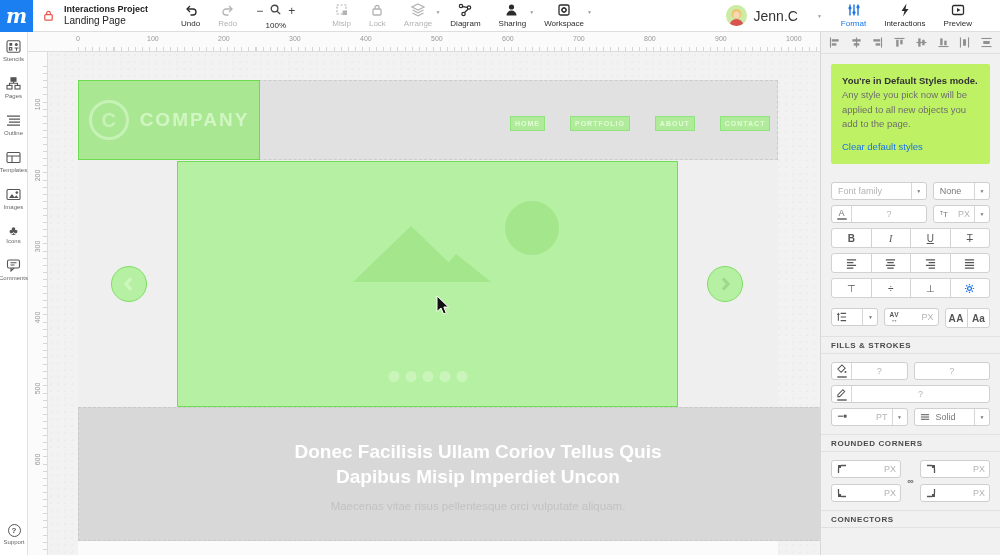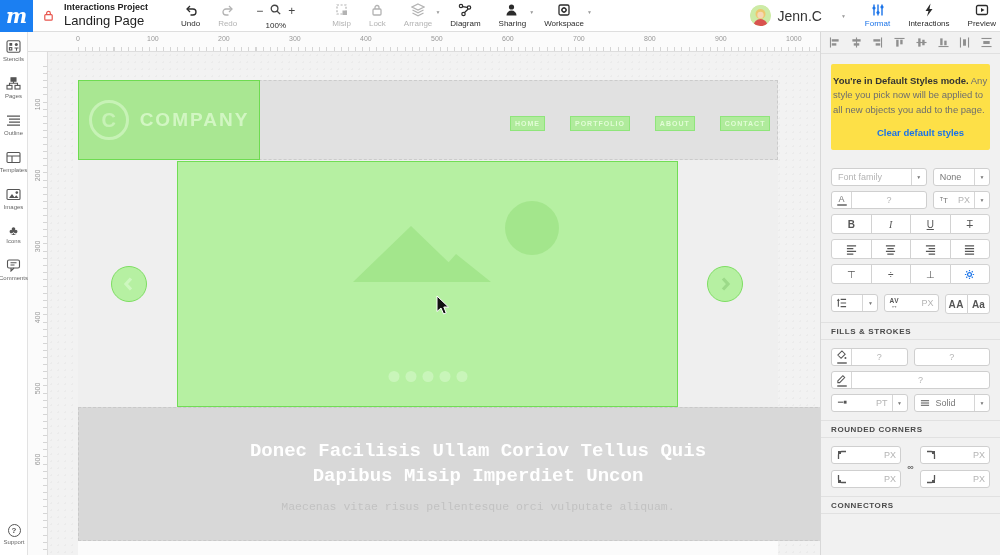--- a/index.html
+++ b/index.html
@@ -5,21 +5,21 @@
   * { margin:0; padding:0; box-sizing:border-box; }
   html,body { width:1000px; height:555px; overflow:hidden; font-family:"Liberation Sans",sans-serif; background:#fff; }
   body { position:relative; }
 
   
   .topbar { position:absolute; inset:0 0 auto 0; height:32px; background:#fff; border-bottom:1px solid #dedede; display:flex; align-items:center; z-index:30; }
   .mq-logo { width:33px; height:32px; background:#1b7ff2; color:#fff; font:italic bold 20px "DejaVu Serif",serif; display:flex; align-items:center; justify-content:center; flex:0 0 auto; }
   .lockflag { margin-left:9px; color:#e8554d; display:flex; }
   .titleblock { margin-left:9px; width:108px; line-height:1.25; }
   .titleblock .t1 { font-size:9px; font-weight:bold; color:#222; }
-  .titleblock .t2 { font-size:13px; color:#222; }
+  .titleblock .t2 { font-size:10px; color:#222; }
   .tb-btn { display:flex; flex-direction:column; align-items:center; justify-content:center; gap:2px; font-size:8px; color:#2b2b2b; padding:0 9px; cursor:pointer; position:relative; }
   .tb-btn svg { width:14px; height:14px; display:block; }
   .tb-btn.dis { color:#b3b3b3; }
   .tb-caret { font-size:5px; color:#9a9a9a; position:absolute; top:6px; right:1px; }
   .zoomgrp { display:flex; flex-direction:column; align-items:center; padding:0 10px; gap:1px; }
   .zoomrow { display:flex; align-items:center; gap:6px; color:#2b2b2b; }
   .zoomrow .pm { font-size:12px; color:#444; cursor:pointer; line-height:10px; }
   .zoomlvl { font-size:8px; color:#2b2b2b; }
   .tb-right { margin-left:auto; display:flex; align-items:center; }
   .avatar { width:21px; height:21px; border-radius:50%; overflow:hidden; background:#cdeba6; flex:0 0 auto; cursor:pointer; }
@@ -58,35 +58,35 @@
   .nav-item { background:#b0eb9c; border:1px solid #8fe57b; color:#e2fcd6; font-size:7px; font-weight:bold; letter-spacing:1px; padding:3px 4px; cursor:pointer; }
   .page-body { left:30px; top:108px; width:700px; height:247px; background:#efefef; }
   .carousel { left:129px; top:109px; width:501px; height:246px; background:#b6f0a2; border:1px solid #71dd55; cursor:pointer; }
   .sun { position:absolute; left:327px; top:39px; width:54px; height:54px; border-radius:50%; background:#a3e68c; }
   .mountains { position:absolute; left:165px; top:58px; }
   .dots { position:absolute; bottom:24px; left:50%; transform:translateX(-50%); display:flex; gap:6px; }
   .dot { width:11px; height:11px; border-radius:50%; background:#c9f5ba; }
   .car-arrow { width:36px; height:36px; border-radius:50%; background:#b6f0a2; border:1px solid #7ede63; display:flex; align-items:center; justify-content:center; cursor:pointer; }
   .arrow-left { left:63px; top:214px; }
   .arrow-right { left:659px; top:214px; }
-  .text-section { left:30px; top:355px; width:800px; height:134px; background:#d8d8d8; border:1px dashed #c9c9c9; text-align:center; padding-top:31px; cursor:pointer;font-family:Liberation Mono, monospace; }
+  .text-section { left:30px; top:355px; width:800px; height:134px; background:#d8d8d8; border:1px dashed #c9c9c9; text-align:center; padding-top:31px; cursor:pointer; }
   .ts-h { font-size:19px; font-weight:bold; color:#fff; line-height:25px; }
   .ts-sub { margin-top:11px; font-size:11.5px; color:#c2c2c2; }
   .page-bottom { left:30px; top:489px; width:700px; height:80px; background:#fbfbfb; }
   .cursor { left:388px; top:243px; z-index:25; pointer-events:none; }
 
   
   .panel { position:absolute; top:32px; right:0; bottom:0; width:180px; background:#f1f1f1; border-left:1px solid #d8d8d8; z-index:25; font-size:9px; }
   .align-bar { height:22px; display:flex; align-items:center; justify-content:space-between; padding:0 8px; border-bottom:1px solid #e0e0e0; }
   .align-bar svg { width:11px; height:11px; cursor:pointer; }
   .sec-h { font-size:8px; font-weight:bold; letter-spacing:0.6px; color:#4a4a4a; padding:4px 10px 3px; border-bottom:1px solid #e1e1e1; border-top:1px solid #e1e1e1; }
   .sec-h:first-of-type { border-top:none; }
-  .card { margin:10px; background:#fde047; border-radius:2px; padding:10px 2px; font-size:9.5px; color:#6e6e6e; line-height:1.5; }
+  .card { margin:10px; background:#bef264; border-radius:2px; padding:10px 11px; font-size:9.5px; color:#6e6e6e; line-height:1.5; }
   .card .bold { font-weight:bold; color:#333; }
-  .card a { color:#1a73e8; font-weight:bold; text-decoration:none; display:inline-block; margin-top:9px; cursor:pointer;margin-left:44px; }
+  .card a { color:#1a73e8; font-weight:normal; text-decoration:none; display:inline-block; margin-top:9px; cursor:pointer; }
   .controls { padding:8px 10px; display:flex; flex-direction:column; gap:5px; }
   .row { display:flex; gap:6px; }
   .inp { background:#fff; border:1px solid #cfcfcf; border-radius:3px; height:18px; display:flex; align-items:center; font-size:9px; color:#9a9a9a; overflow:hidden; }
   .inp .ph-c { flex:1; text-align:center; color:#b4b4b4; }
   .inp .ph-l { flex:1; text-align:left; color:#b4b4b4; padding-left:6px; }
   .inp .ph-r { text-align:right; color:#b4b4b4; padding-right:4px; }
   .inp .caret { width:15px; align-self:stretch; border-left:1px solid #d6d6d6; display:flex; align-items:center; justify-content:center; font-size:5px; color:#777; cursor:pointer; flex:0 0 auto; }
   .inp .addon { width:20px; align-self:stretch; border-right:1px solid #d6d6d6; display:flex; flex-direction:column; align-items:center; justify-content:center; color:#555; flex:0 0 auto; gap:1px; }
   .inp .addon svg { width:11px; height:11px; }
   .underbar { width:10px; height:2px; background:#8a8a8a; border-radius:1px; }
@@ -221,21 +221,21 @@
           <circle cx="11" cy="4" r="1.6" stroke="none"></circle>
         </svg>
       <span>Format</span>
     </div>
     <div class="tb-btn">
       <svg viewBox="0 0 14 14" fill="currentColor">
           <polygon points="8.5,0.5 3.5,8 6.5,8 5,13.5 10.5,6 7.5,6"></polygon>
         </svg>
       <span>Interactions</span>
     </div>
-    <div class="tb-btn" style="padding-right:4px">
+    <div class="tb-btn" style="padding-right:28px">
       <svg viewBox="0 0 14 14" fill="none" stroke="currentColor" stroke-width="1.3">
           <rect x="1.5" y="2.5" width="11" height="9" rx="1.5"></rect>
           <polygon points="6,5 6,9 9.5,7" fill="currentColor" stroke="none"></polygon>
         </svg>
       <span>Preview</span>
     </div>
   </div>
 </div>
 
 <div class="sidebar">

